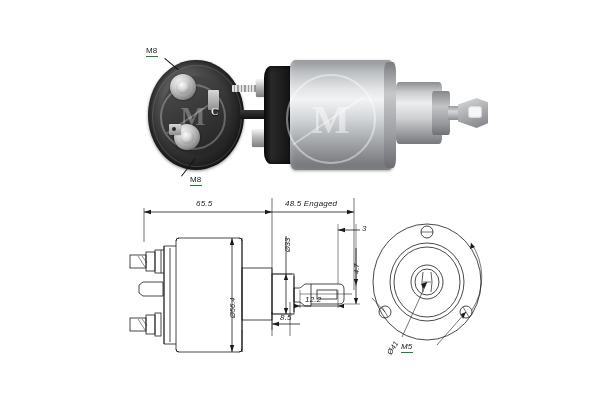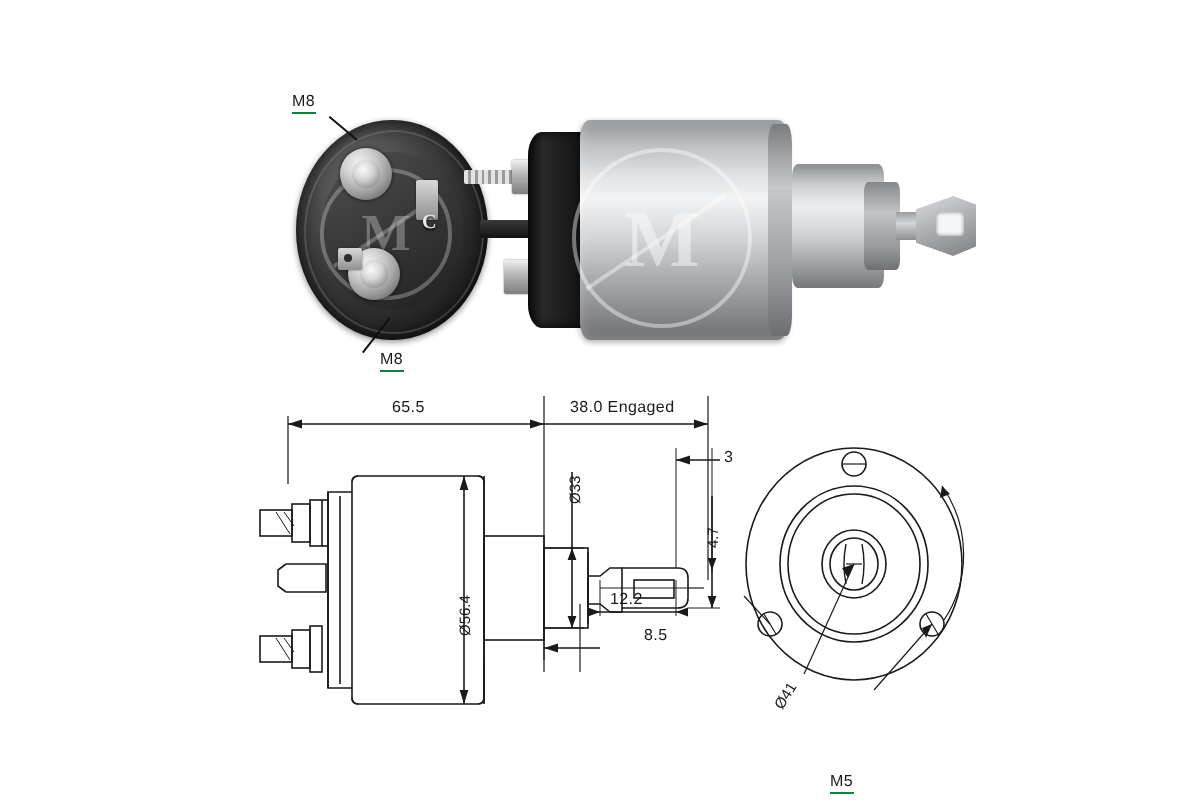--- a/index.html
+++ b/index.html
@@ -135,21 +135,21 @@
     color:rgba(255,255,255,.46);
     pointer-events:none;user-select:none;
   }
   .wm-dark{border-color:rgba(235,235,235,.30);color:rgba(245,245,245,.30);}
   .wm-slash{
     position:absolute;height:2px;background:rgba(255,255,255,.40);
     transform:rotate(-34deg);
   }
 
   
-  #tech{position:absolute;left:0;top:190px;width:549px;height:210px;}
+  #tech{position:absolute;left:0;top:190px;width:549px;height:210px;font-style:italic;}
   #tech svg{display:block;}
 </style>
 </head>
 <body>
 
 <div id="root">
 
   <div id="photo-area">
 
     <div class="face-wrap">
@@ -355,32 +355,32 @@
           <path d="M437,155 L466,122" stroke-width="0.6"></path>
           <path d="M466,122 l-5,2 l2,5 z" fill="#1a1a1a" stroke="none"></path>
 
           <path d="M372,108 L385,122" stroke-width="0.6"></path>
         </g>
       </g>
     </svg>
 
     <div class="abs lbl" style="left:196px;top:10px;">65.5</div>
 
-    <div class="abs lbl" style="left:285px;top:10px;">38.0 Engaged</div>
+    <div class="abs lbl" style="left:285px;top:10px;">48.5 Engaged</div>
 
     <div class="abs vlbl" style="left:229px;top:128px;transform:rotate(-90deg);">Ø56.4</div>
 
     <div class="abs vlbl" style="left:284px;top:62px;transform:rotate(-90deg);">Ø33</div>
 
-    <div class="abs lbl" style="left:280px;top:124px;margin-left:42px;">8.5</div>
+    <div class="abs lbl" style="left:280px;top:124px;">8.5</div>
 
     <div class="abs lbl" style="left:362px;top:35px;">3</div>
 
     <div class="abs vlbl" style="left:353px;top:84px;transform:rotate(-90deg);">4.7</div>
 
     <div class="abs lbl" style="left:305px;top:106px;">12.2</div>
 
     <div class="abs vlbl" style="left:386px;top:162px;transform:rotate(-58deg);">Ø41</div>
 
-    <div class="abs lbl lbl-ul" style="left:415px;top:153px;margin-top:44px;">M5</div>
+    <div class="abs lbl lbl-ul" style="left:401px;top:153px;">M5</div>
   </div>
 
 </div>
 
 </body></html>

